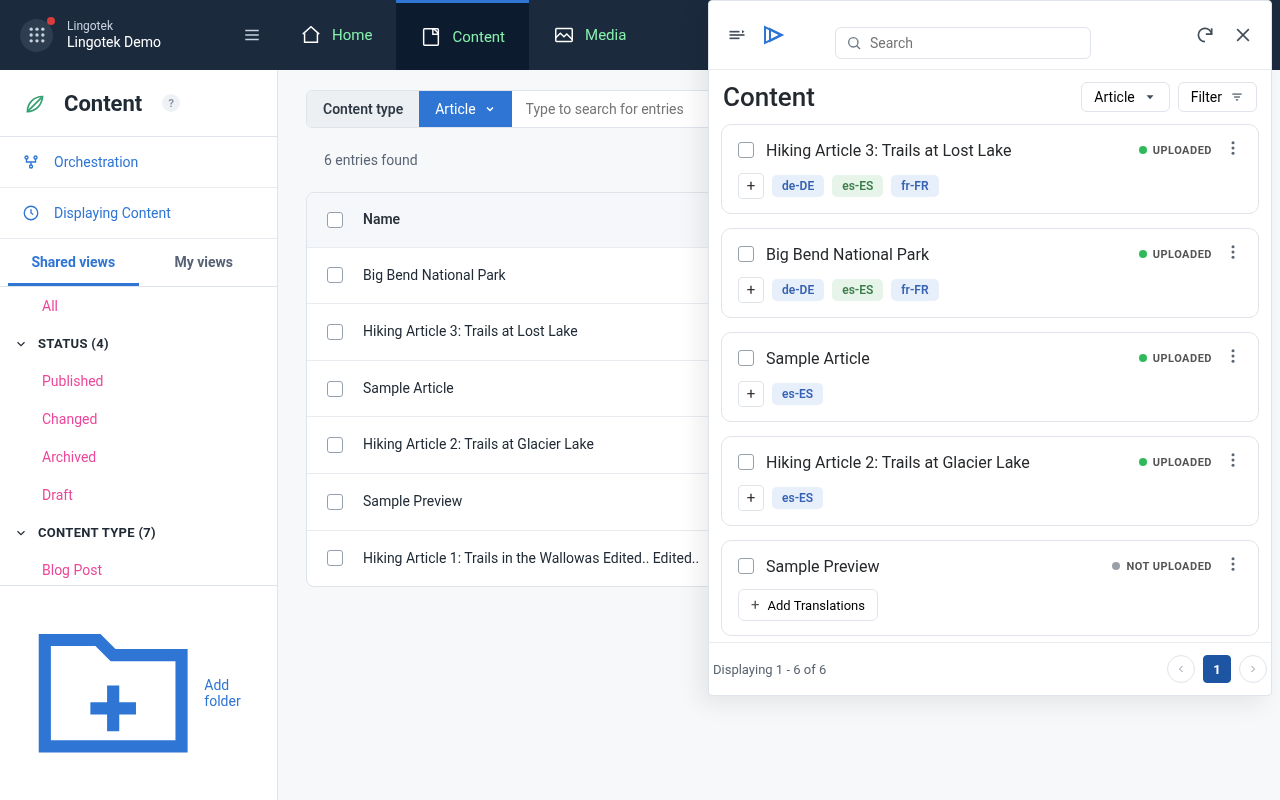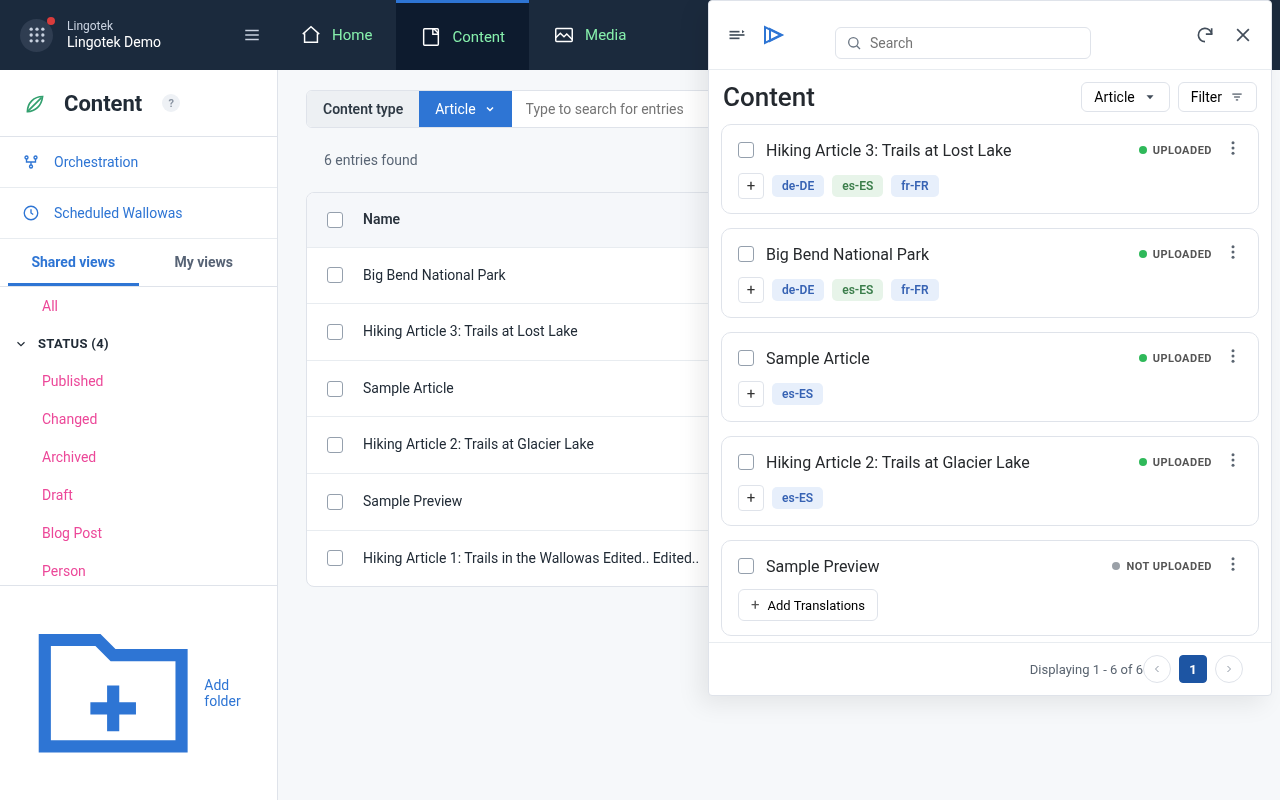--- a/index.html
+++ b/index.html
@@ -99,21 +99,21 @@
   .status.up .dot{background:var(--status-green);} 
   .status.no .dot{background:var(--status-grey);} 
   .kebab{cursor:pointer;color:#5a6470;}
   .kebab svg{width:18px;height:18px;}
   .card-bottom{display:flex;gap:8px;margin-top:12px;align-items:center;}
   .plus-btn{width:26px;height:26px;border:1px solid var(--border);border-radius:4px;background:#fff;display:flex;align-items:center;justify-content:center;cursor:pointer;font-size:15px;color:#333;}
   .chip{padding:4px 10px;border-radius:5px;font-size:12px;font-weight:600;cursor:pointer;}
   .chip.blue{background:var(--blue-chip-bg);color:var(--blue-chip-text);} 
   .chip.green{background:var(--green-chip-bg);color:var(--green-chip-text);} 
   .wide-btn{display:flex;align-items:center;gap:8px;border:1px solid var(--border);border-radius:6px;padding:6px 12px;font-size:13px;cursor:pointer;background:#fff;}
-  .panel-foot{display:flex;align-items:center;justify-content:flex-end;padding:12px 28px;border-top:1px solid var(--border-light);font-size:13px;color:#5a6470;}
+  .panel-foot{display:flex;align-items:center;justify-content:space-between;padding:12px 4px;border-top:1px solid var(--border-light);font-size:13px;color:#5a6470;}
   .pager{display:flex;gap:8px;align-items:center;}
   .pgbtn{width:28px;height:28px;border:1px solid var(--border);border-radius:50%;display:flex;align-items:center;justify-content:center;cursor:pointer;color:#8c95a2;}
   .pgbtn.active{background:var(--accent-blue-dark);color:#fff;border-color:var(--accent-blue-dark);border-radius:4px;font-weight:700;}
 </style>
 </head>
 <body>
 
 <div class="topnav">
   <div class="brand">
     <div class="brand-icon">
@@ -186,38 +186,44 @@
           <circle cx="12" cy="18" r="2"></circle>
           <path d="M6 8v4h12V8M12 12v4"></path>
         </svg>
       <span>Orchestration</span>
     </div>
     <div class="side-link">
       <svg viewBox="0 0 24 24" fill="none" stroke="#2e75d4" stroke-width="1.8">
           <circle cx="12" cy="12" r="9"></circle>
           <path d="M12 7v5l3 2"></path>
         </svg>
-      <span>Scheduled Wallowas</span>
+      <span>Displaying Content</span>
     </div>
     <div class="tab-pair">
       <div class="tab active">Shared views</div>
       <div class="tab">My views</div>
     </div>
     <div class="scroll">
       <div class="tree-item">All</div>
       <div class="tree-head">
         <svg viewBox="0 0 24 24" fill="none" stroke="#212b36" stroke-width="2">
             <polyline points="6 9 12 15 18 9"></polyline>
           </svg>
         <span>STATUS (4)</span>
       </div>
       <div class="tree-item">Published</div>
       <div class="tree-item">Changed</div>
       <div class="tree-item">Archived</div>
       <div class="tree-item">Draft</div>
+      <div class="tree-head">
+        <svg viewBox="0 0 24 24" fill="none" stroke="#212b36" stroke-width="2">
+            <polyline points="6 9 12 15 18 9"></polyline>
+          </svg>
+        <span>CONTENT TYPE (7)</span>
+      </div>
       <div class="tree-item">Blog Post</div>
       <div class="tree-item">Person</div>
     </div>
     <div class="footer-link">
       <svg viewBox="0 0 24 24" fill="#2e75d4">
           <path d="M3 5h7l2 2h9v12H3z" fill="none" stroke="#2e75d4" stroke-width="1.6"></path>
           <path d="M12 11v6M9 14h6" stroke="#2e75d4" fill="none" stroke-width="1.6"></path>
         </svg>
       <span>Add folder</span>
     </div>

